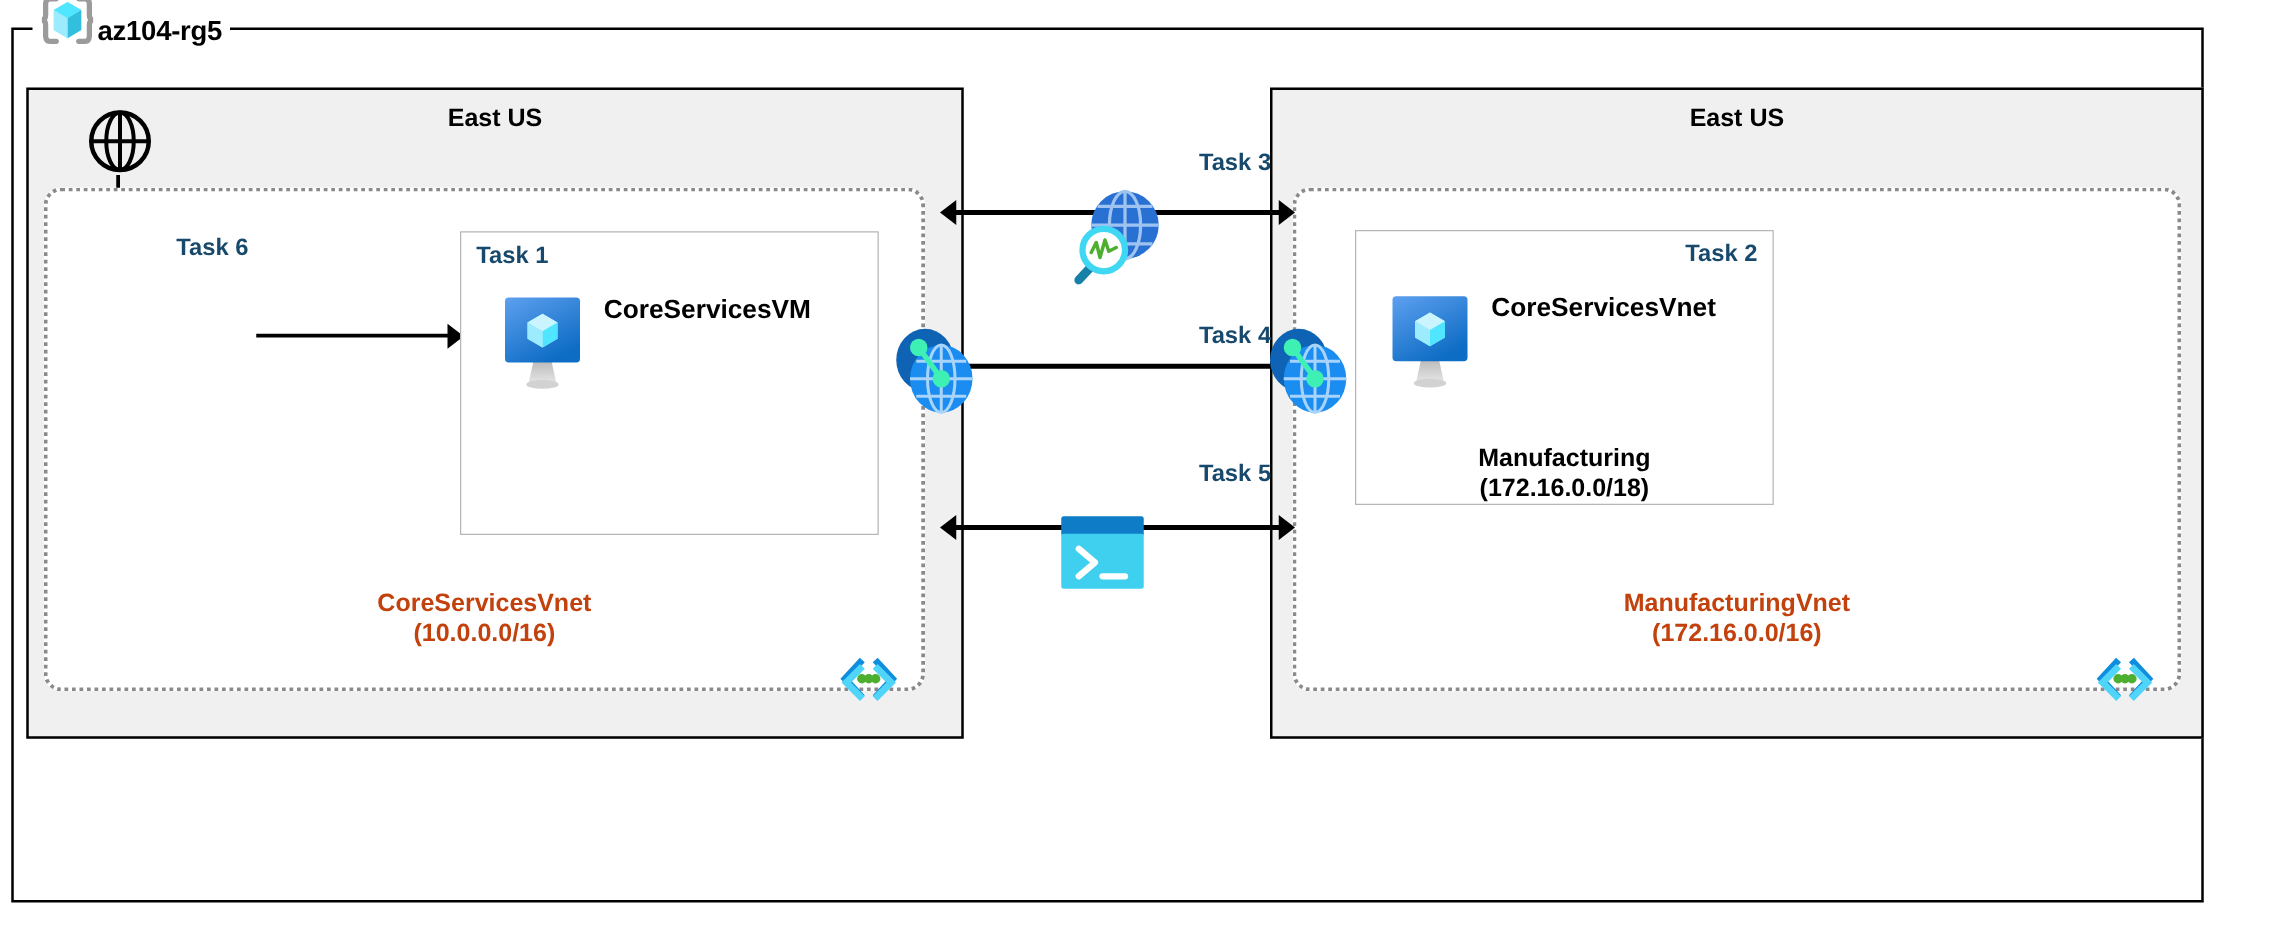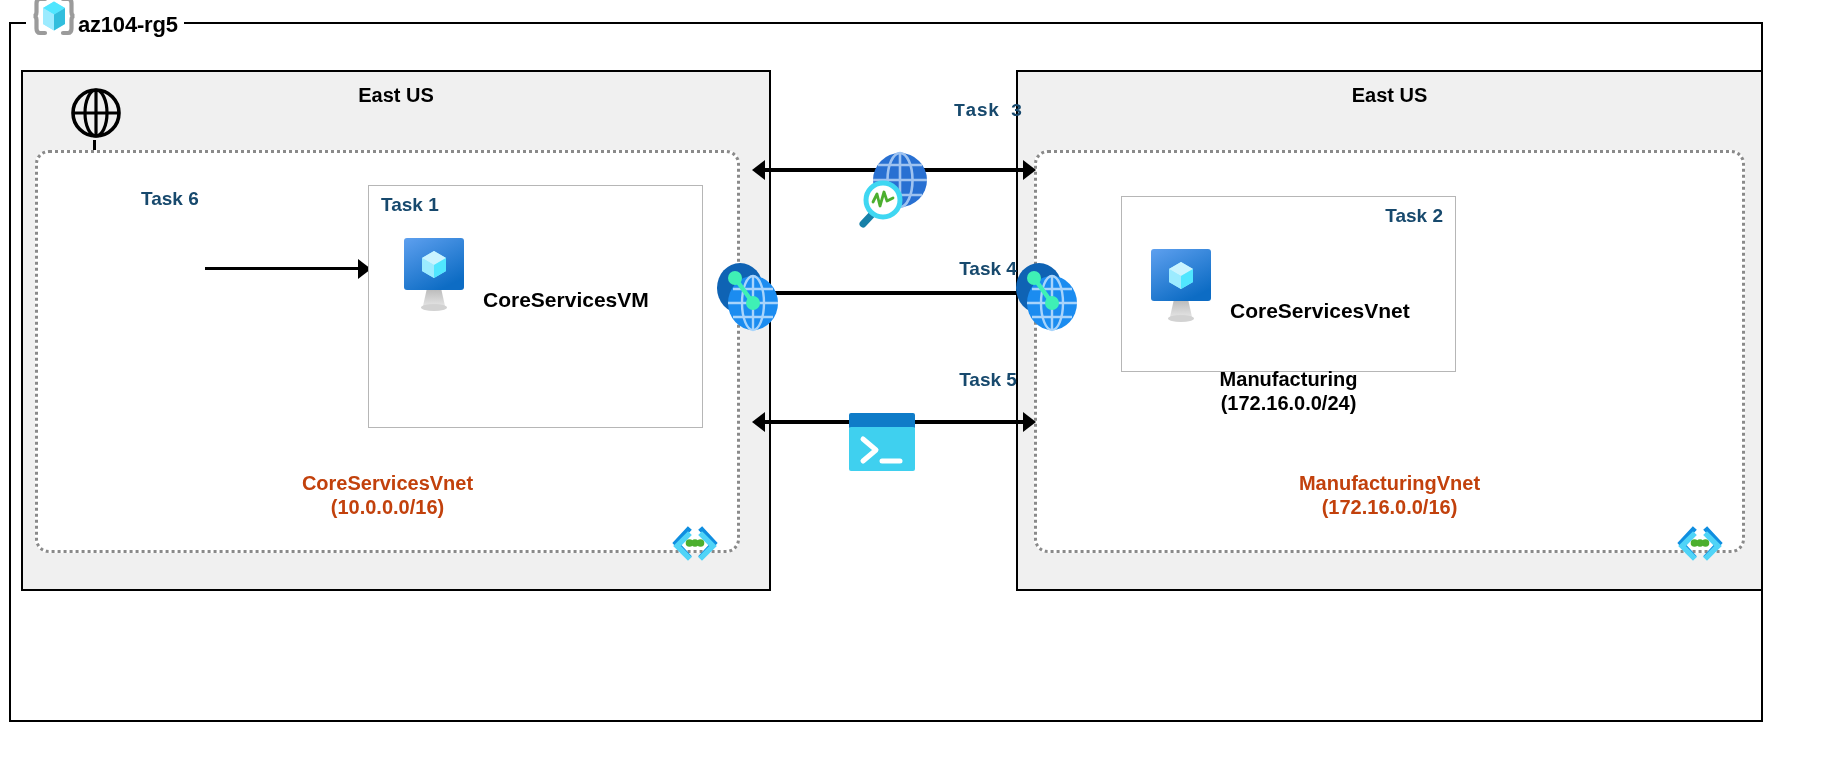--- a/index.html
+++ b/index.html
@@ -29,21 +29,21 @@
   .subnet{position:absolute;border:1.5px solid #b6b6b6;background:#ffffff;box-sizing:border-box;}
   .task-tag{position:absolute;font-size:19px;font-weight:bold;color:#17496d;}
   .subnet-name{position:absolute;left:0;right:0;text-align:center;
                font-size:20px;font-weight:bold;color:#000;line-height:1.22;}
 
   
   .gap-task{position:absolute;font-size:19px;font-weight:bold;color:#17496d;
             text-align:center;white-space:nowrap;}
 
   
-  .vm-row{position:absolute;display:flex;align-items:flex-end;gap:14px;}
+  .vm-row{position:absolute;display:flex;align-items:flex-start;gap:14px;}
   .vm-name{font-size:21px;font-weight:bold;color:#000;white-space:nowrap;}
 
   
   .harrow{position:absolute;height:20px;}
   .harrow .shaft{position:absolute;left:9px;right:9px;top:8px;height:4px;background:#000;}
   .harrow .hd{position:absolute;top:0;width:0;height:0;
                border-top:10px solid transparent;border-bottom:10px solid transparent;}
   .harrow .hd.l{left:0;border-right:13px solid #000;}
   .harrow .hd.r{right:0;border-left:13px solid #000;}
   .varrow{position:absolute;width:18px;}
@@ -160,21 +160,21 @@
         <path d="M16 10 L5 21 L16 32" fill="none" stroke="#50d4f7" stroke-width="5.4" stroke-linecap="square" transform="translate(1,3)"></path>
         <path d="M31 8 L43 21 L31 34" fill="none" stroke="#0f8ee0" stroke-width="5.4" stroke-linecap="square"></path>
         <path d="M32 10 L43 21 L32 32" fill="none" stroke="#50d4f7" stroke-width="5.4" stroke-linecap="square" transform="translate(-1,3)"></path>
         <circle cx="18.5" cy="21" r="3.8" fill="#4caf2f"></circle>
         <circle cx="24" cy="21" r="3.8" fill="#4caf2f"></circle>
         <circle cx="29.5" cy="21" r="3.8" fill="#4caf2f"></circle>
       </svg>
     </span>
   </div>
 
-  <div class="subnet" style="left:1084px;top:196px;width:335px;height:176px;margin-left:37px;">
+  <div class="subnet" style="left:1084px;top:184px;width:335px;height:220px;">
     <div class="task-tag" style="right:12px;top:8px;">Task 2</div>
     <div class="vm-row" style="left:24px;top:50px;">
       <span>
         <svg width="70" height="76" viewBox="0 0 70 76">
           <defs>
             <linearGradient id="vmg2" x1="0" y1="0" x2="0.6" y2="1">
               <stop offset="0" stop-color="#5ea0ef"></stop>
                 <stop offset="1" stop-color="#0d6cc4"></stop>
             </linearGradient>
             <linearGradient id="stg2" x1="0" y1="0" x2="0" y2="1">
@@ -188,25 +188,25 @@
           <polygon points="35,15 47,22 47,35 35,42 23,35 23,22" fill="#9cebff"></polygon>
           <polygon points="35,15 47,22 35,29 23,22" fill="#caf4ff"></polygon>
           <polygon points="35,29 47,22 47,35 35,42" fill="#50e6ff"></polygon>
           <polygon points="35,29 35,42 23,35 23,22" fill="#9cebff"></polygon>
         </svg>
       </span>
       <span class="vm-name">CoreServicesVnet</span>
     </div>
     <div class="subnet-name" style="top:170px;">
       <span>Manufacturing</span><br>
-      <span>(172.16.0.0/24)</span>
-    </div>
-  </div>
-
-  <div class="gap-task" style="left:898px;top:100px;width:180px;font-family:Liberation Mono, monospace;">Task 3</div>
+      <span>(172.16.0.0/18)</span>
+    </div>
+  </div>
+
+  <div class="gap-task" style="left:898px;top:120px;width:180px;">Task 3</div>
   <div class="harrow" style="left:752px;top:160px;width:284px;">
     <div class="shaft"></div>
       <div class="hd l"></div>
       <div class="hd r"></div>
   </div>
   <span class="icon-abs" style="left:845px;top:148px;">
     <svg width="92" height="86" viewBox="0 0 92 86">
       <g>
         <circle cx="55" cy="32" r="27" fill="#2870d2"></circle>
         <ellipse cx="55" cy="32" rx="12.5" ry="27" fill="none" stroke="#9fc3f0" stroke-width="2.6"></ellipse>

